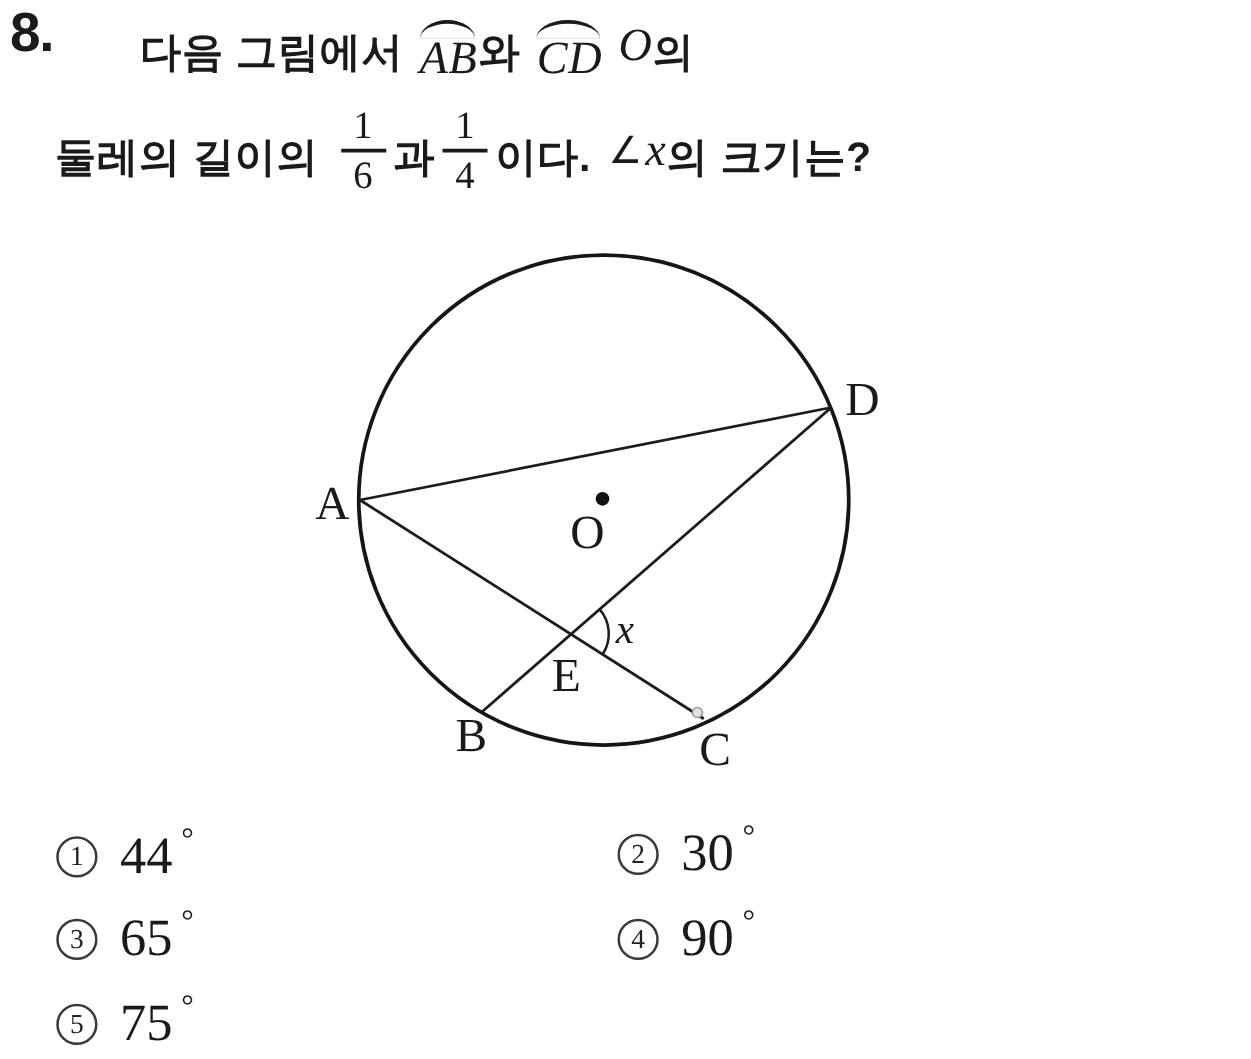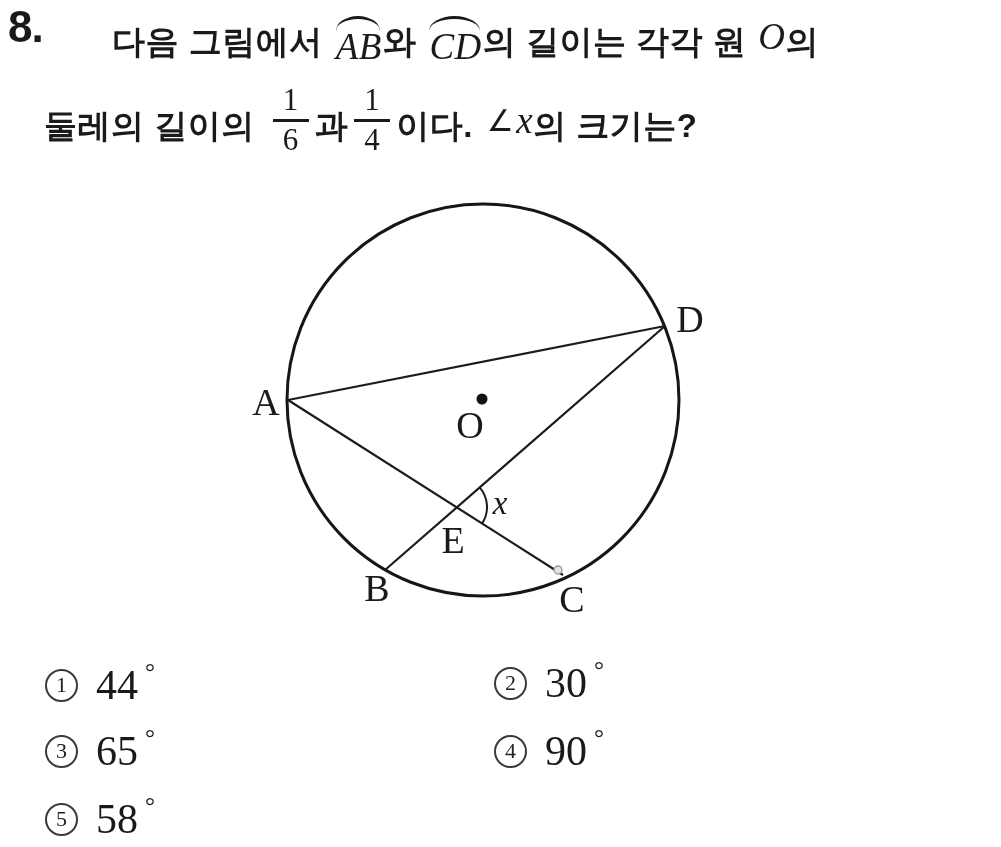--- a/index.html
+++ b/index.html
@@ -106,21 +106,20 @@
 
 <div class="page">
 
   <div class="problem-number">8.</div>
 
   <div class="qline qline1">
     <span class="ko">다음 그림에서</span>
     <span class="math arc-wrap gap-l">AB</span>
     <span class="ko">와</span>
     <span class="math arc-wrap gap-l">CD</span>
-    <span class="ko">의 길이는 각각 원</span>
     <span class="math gap-l">O</span>
     <span class="ko">의</span>
   </div>
 
   <div class="qline qline2">
     <span class="ko gap-r">둘레의 길이의</span>
     <span class="frac">
         <span class="frac-num">1</span>
         <span class="frac-den">6</span>
       </span>
@@ -168,17 +167,17 @@
     <span class="opt-value">65</span>
     <span class="opt-degree">°</span>
   </div>
   <div class="option opt-4">
     <span class="opt-circle">4</span>
     <span class="opt-value">90</span>
     <span class="opt-degree">°</span>
   </div>
   <div class="option opt-5">
     <span class="opt-circle">5</span>
-    <span class="opt-value">58</span>
+    <span class="opt-value">75</span>
     <span class="opt-degree">°</span>
   </div>
 
 </div>
 
 </body></html>

